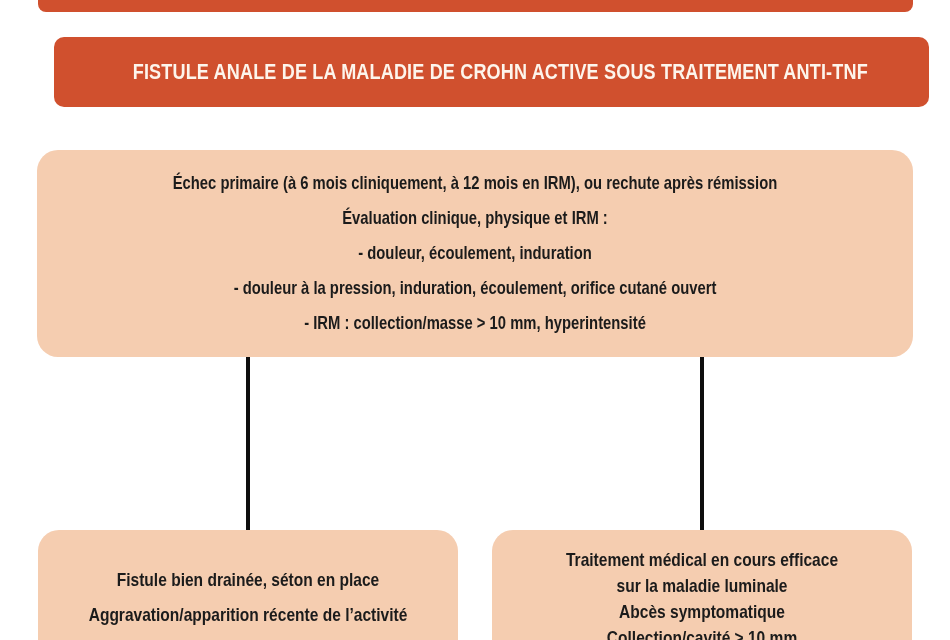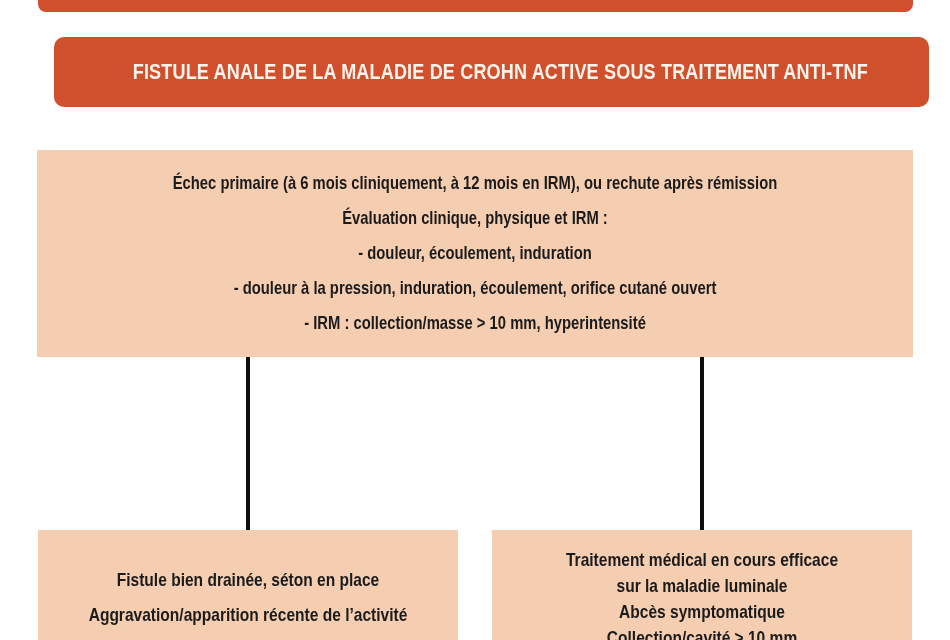--- a/index.html
+++ b/index.html
@@ -21,21 +21,21 @@
     display:flex;align-items:center;justify-content:center;margin-left:16px;
   }
   .banner-title{
     width:100%;text-align:center;
     color:var(--banner-text,#fdf5ec);
     font-size:22px;font-weight:700;letter-spacing:0.2px;
     transform:scaleX(0.82);transform-origin:center;
     white-space:nowrap;
   }
   .peachbox{
-    position:absolute;background:var(--peach,#f5cdb0);border-radius:0;
+    position:absolute;background:var(--peach,#f5cdb0);border-radius:21px;
     color:var(--ink,#1b1b1b);font-weight:700;
   }
   .criteria{
     left:37px;top:150px;width:876px;height:207px;
     padding-top:15px;box-sizing:border-box;
   }
   .criteria .bline{
     line-height:35px;font-size:18.5px;text-align:center;
     transform:scaleX(0.8);transform-origin:center;white-space:nowrap;
   }

